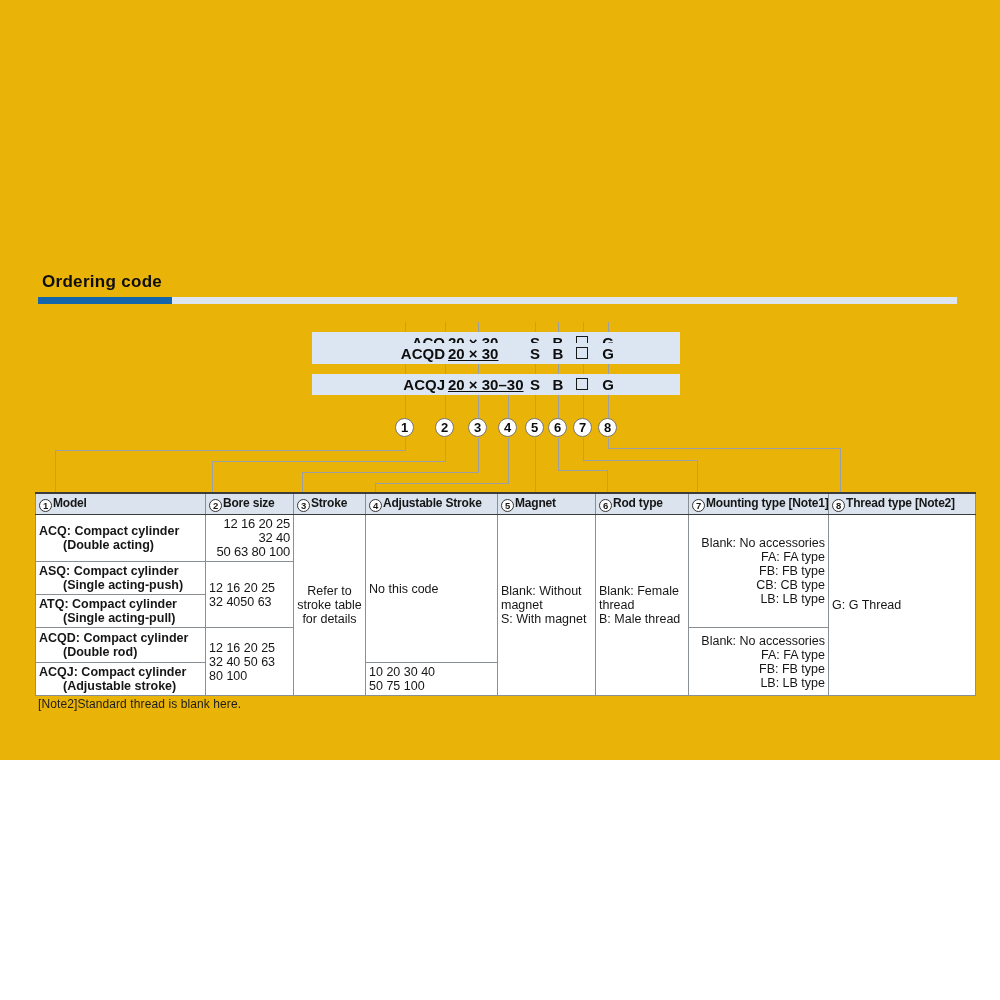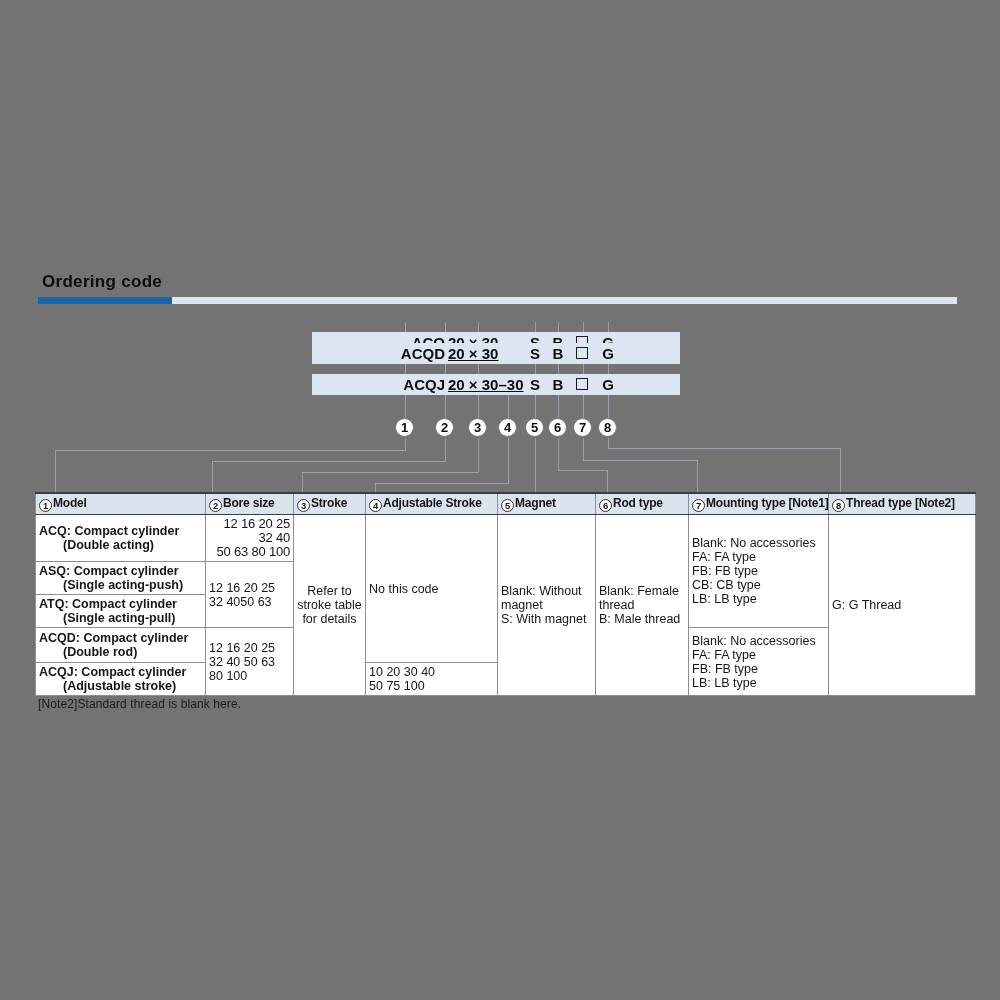--- a/index.html
+++ b/index.html
@@ -6,21 +6,21 @@
     --accent:#1565ad;
     --band:#dce6f2;
     --header-bg:#dbe3ee;
     --line:#9aa0a6;
     --border-dark:#3c3c3c;
     --border-mid:#8a8f94;
   }
   *{margin:0;padding:0;box-sizing:border-box;}
   html,body{width:1000px;height:1000px;background:#ffffff;
     font-family:"Liberation Sans","DejaVu Sans",sans-serif;color:#111;}
-  #stage{position:relative;width:1000px;height:1000px;overflow:hidden;background:#737373;padding-left:22px;}
+  #stage{position:relative;width:1000px;height:760px;overflow:hidden;background:#eab308;padding-left:22px;}
 
   
   .title{position:absolute;left:42px;top:272px;font-size:17px;font-weight:bold;color:#0d0d0d;letter-spacing:.3px;}
   .rule-dark{position:absolute;left:38px;top:297px;width:134px;height:7px;background:var(--accent);}
   .rule-light{position:absolute;left:172px;top:297px;width:785px;height:7px;background:#dde5f1;}
 
   
   .band{position:absolute;left:312px;width:368px;height:21px;background:var(--band);z-index:2;
         font-weight:bold;font-size:15px;color:#0d0d0d;}
   .band .model{position:absolute;left:0;top:2px;width:133px;text-align:right;white-space:nowrap;}
@@ -48,21 +48,21 @@
   #spec{border:1px solid var(--border-mid);}
   .circ{display:inline-block;width:13px;height:13px;line-height:12px;border:1px solid #333;border-radius:50%;
         text-align:center;font-size:9.5px;font-weight:bold;margin-right:1px;vertical-align:-2px;background:#fff;}
   td.model{padding-left:6px;font-weight:bold;}
   td.model .l2{display:block;padding-left:24px;}
   td.bore{padding-left:5px;line-height:14px;}
   td.bore.small{font-size:13px;line-height:13px;letter-spacing:-.2px;text-align:right;}
   td.stroke{text-align:center;line-height:14.5px;}
   td.adj{padding-left:6px;margin-left:32px;}
   td.mag,td.rod{text-align:left;padding-right:8px;line-height:14px;margin-top:32px;}
-  td.mount{padding-left:6px;line-height:13.6px;}
+  td.mount{padding-left:6px;line-height:13.6px;text-align:right;}
   td.thread{padding-left:6px;}
   .r1{height:32px;}.r2{height:32px;}.r3{height:32px;}.r4{height:35px;}.r5{height:32px;}
 
   
   .notes{position:absolute;left:38px;top:681px;font-size:12px;line-height:15.5px;color:#1c1c1c;letter-spacing:.1px;}
 </style>
 </head>
 <body>
 
 <div id="stage">

